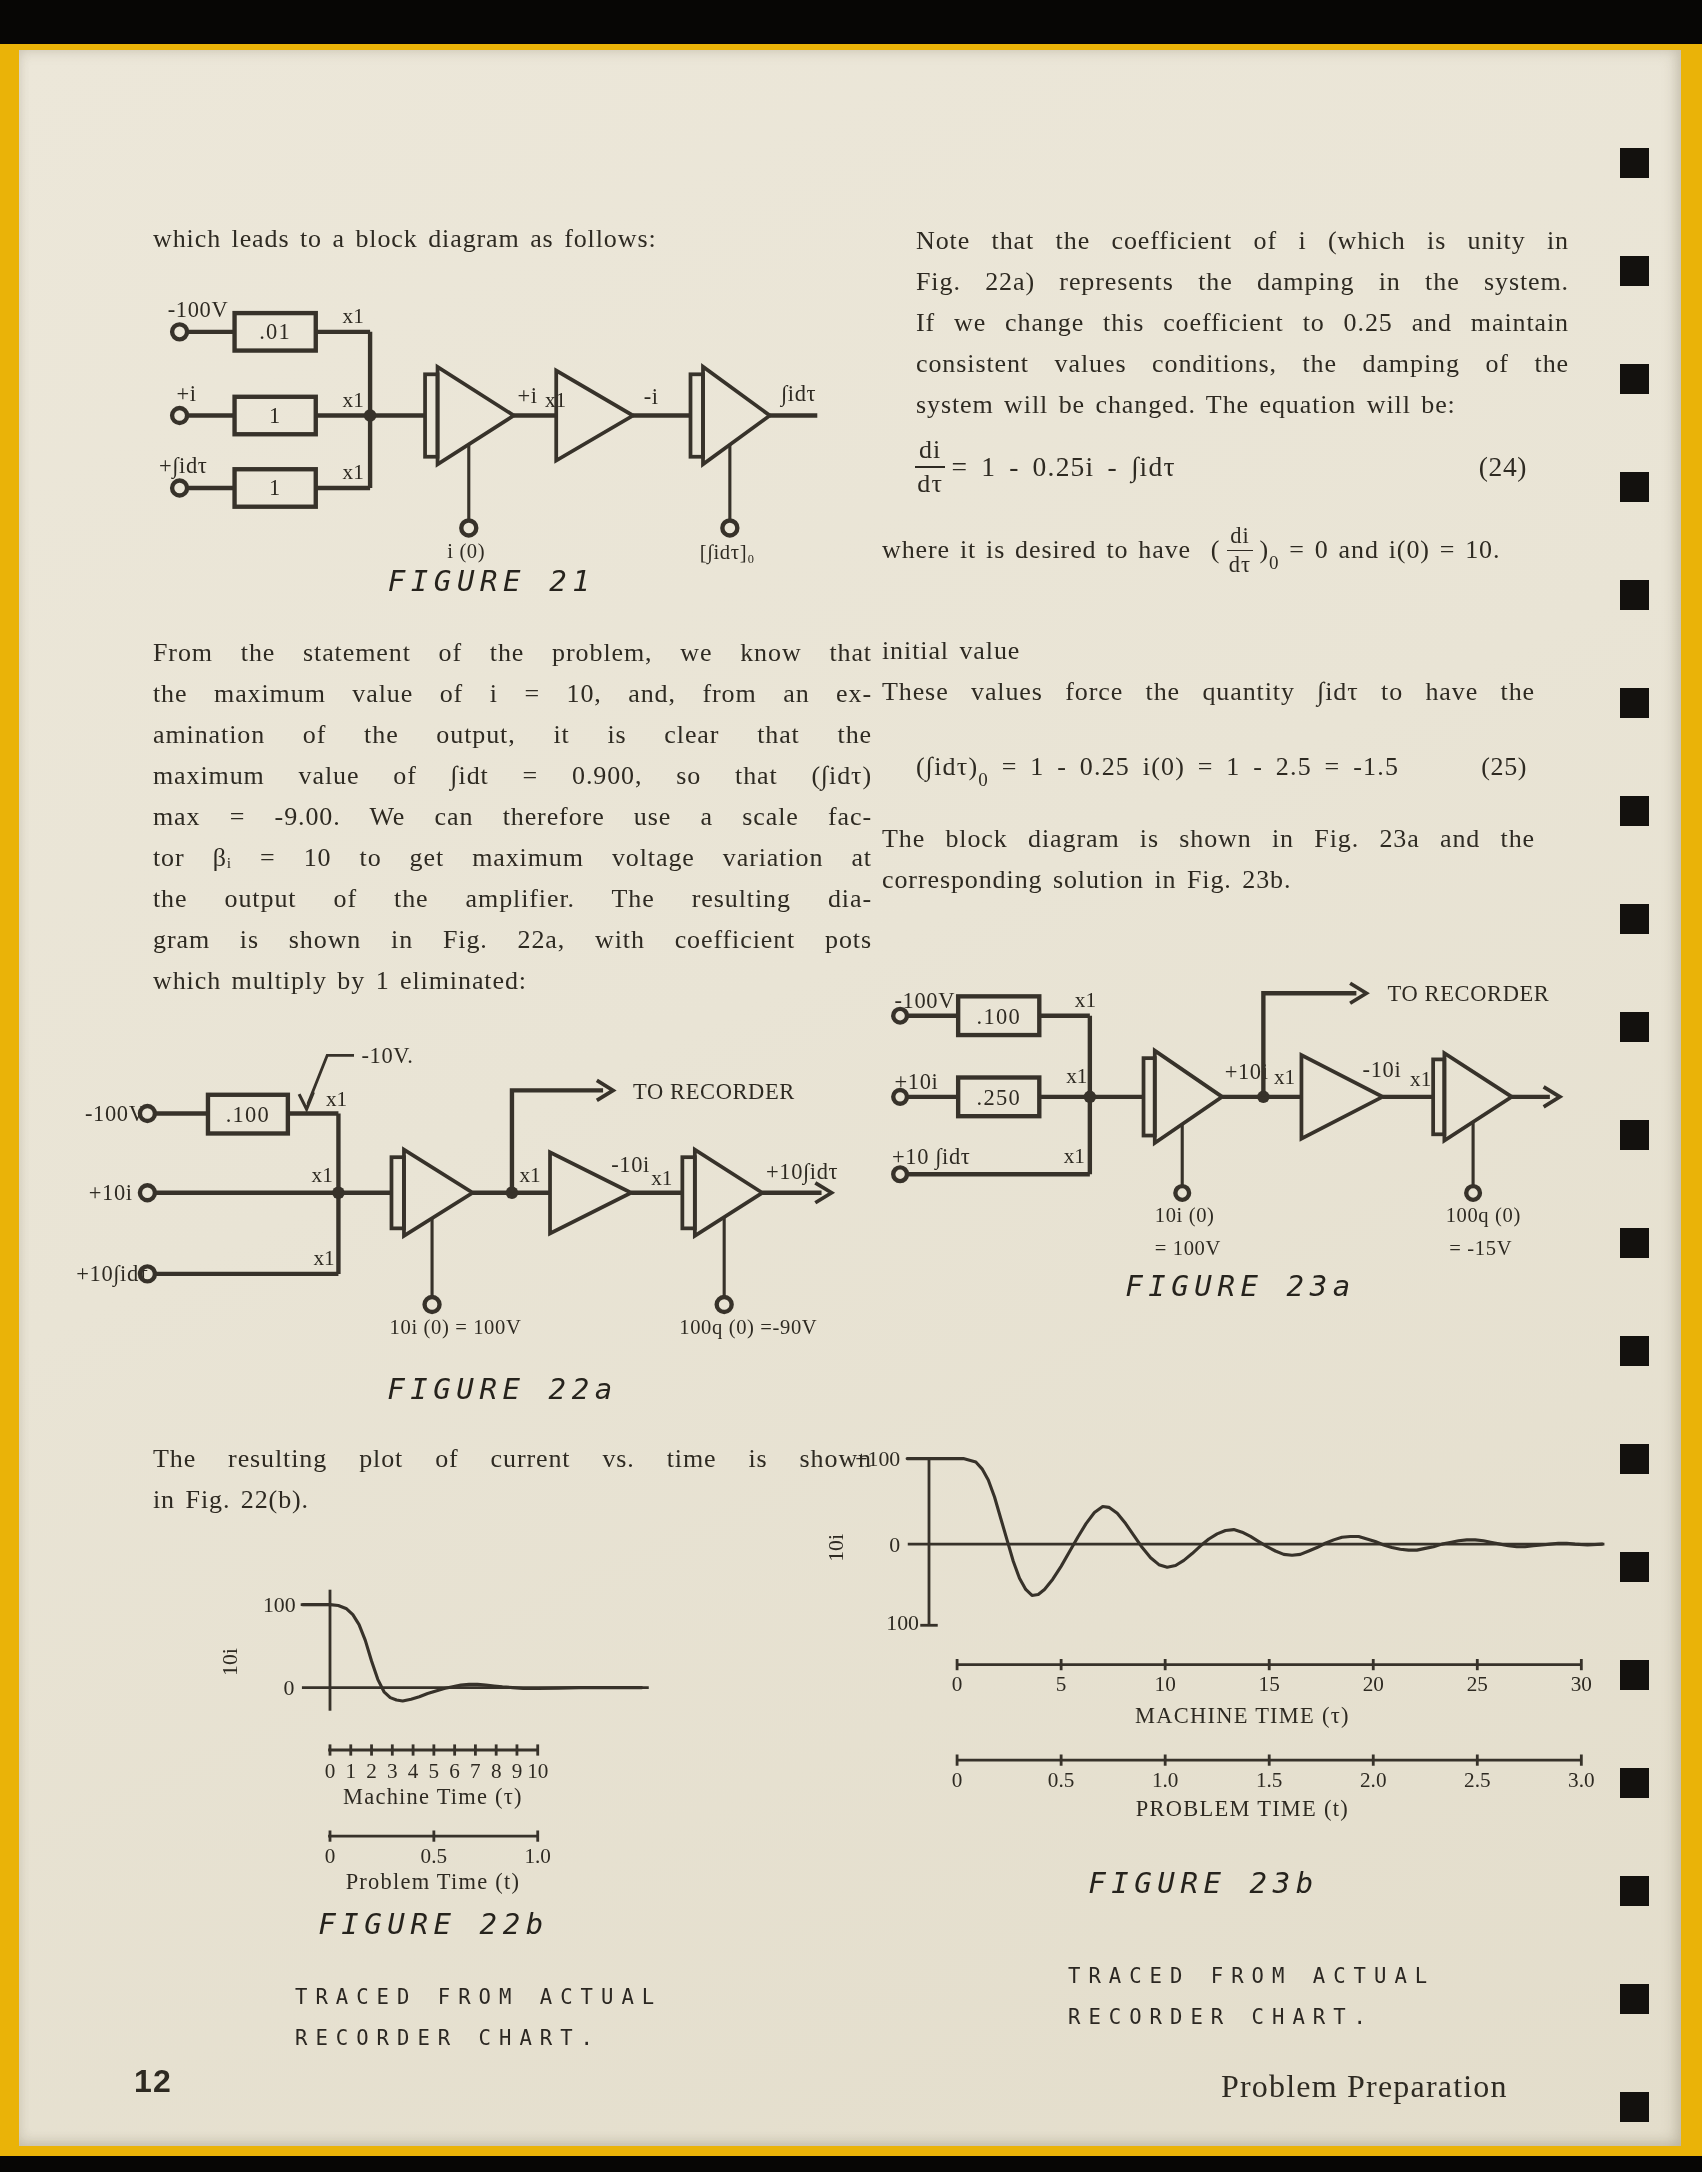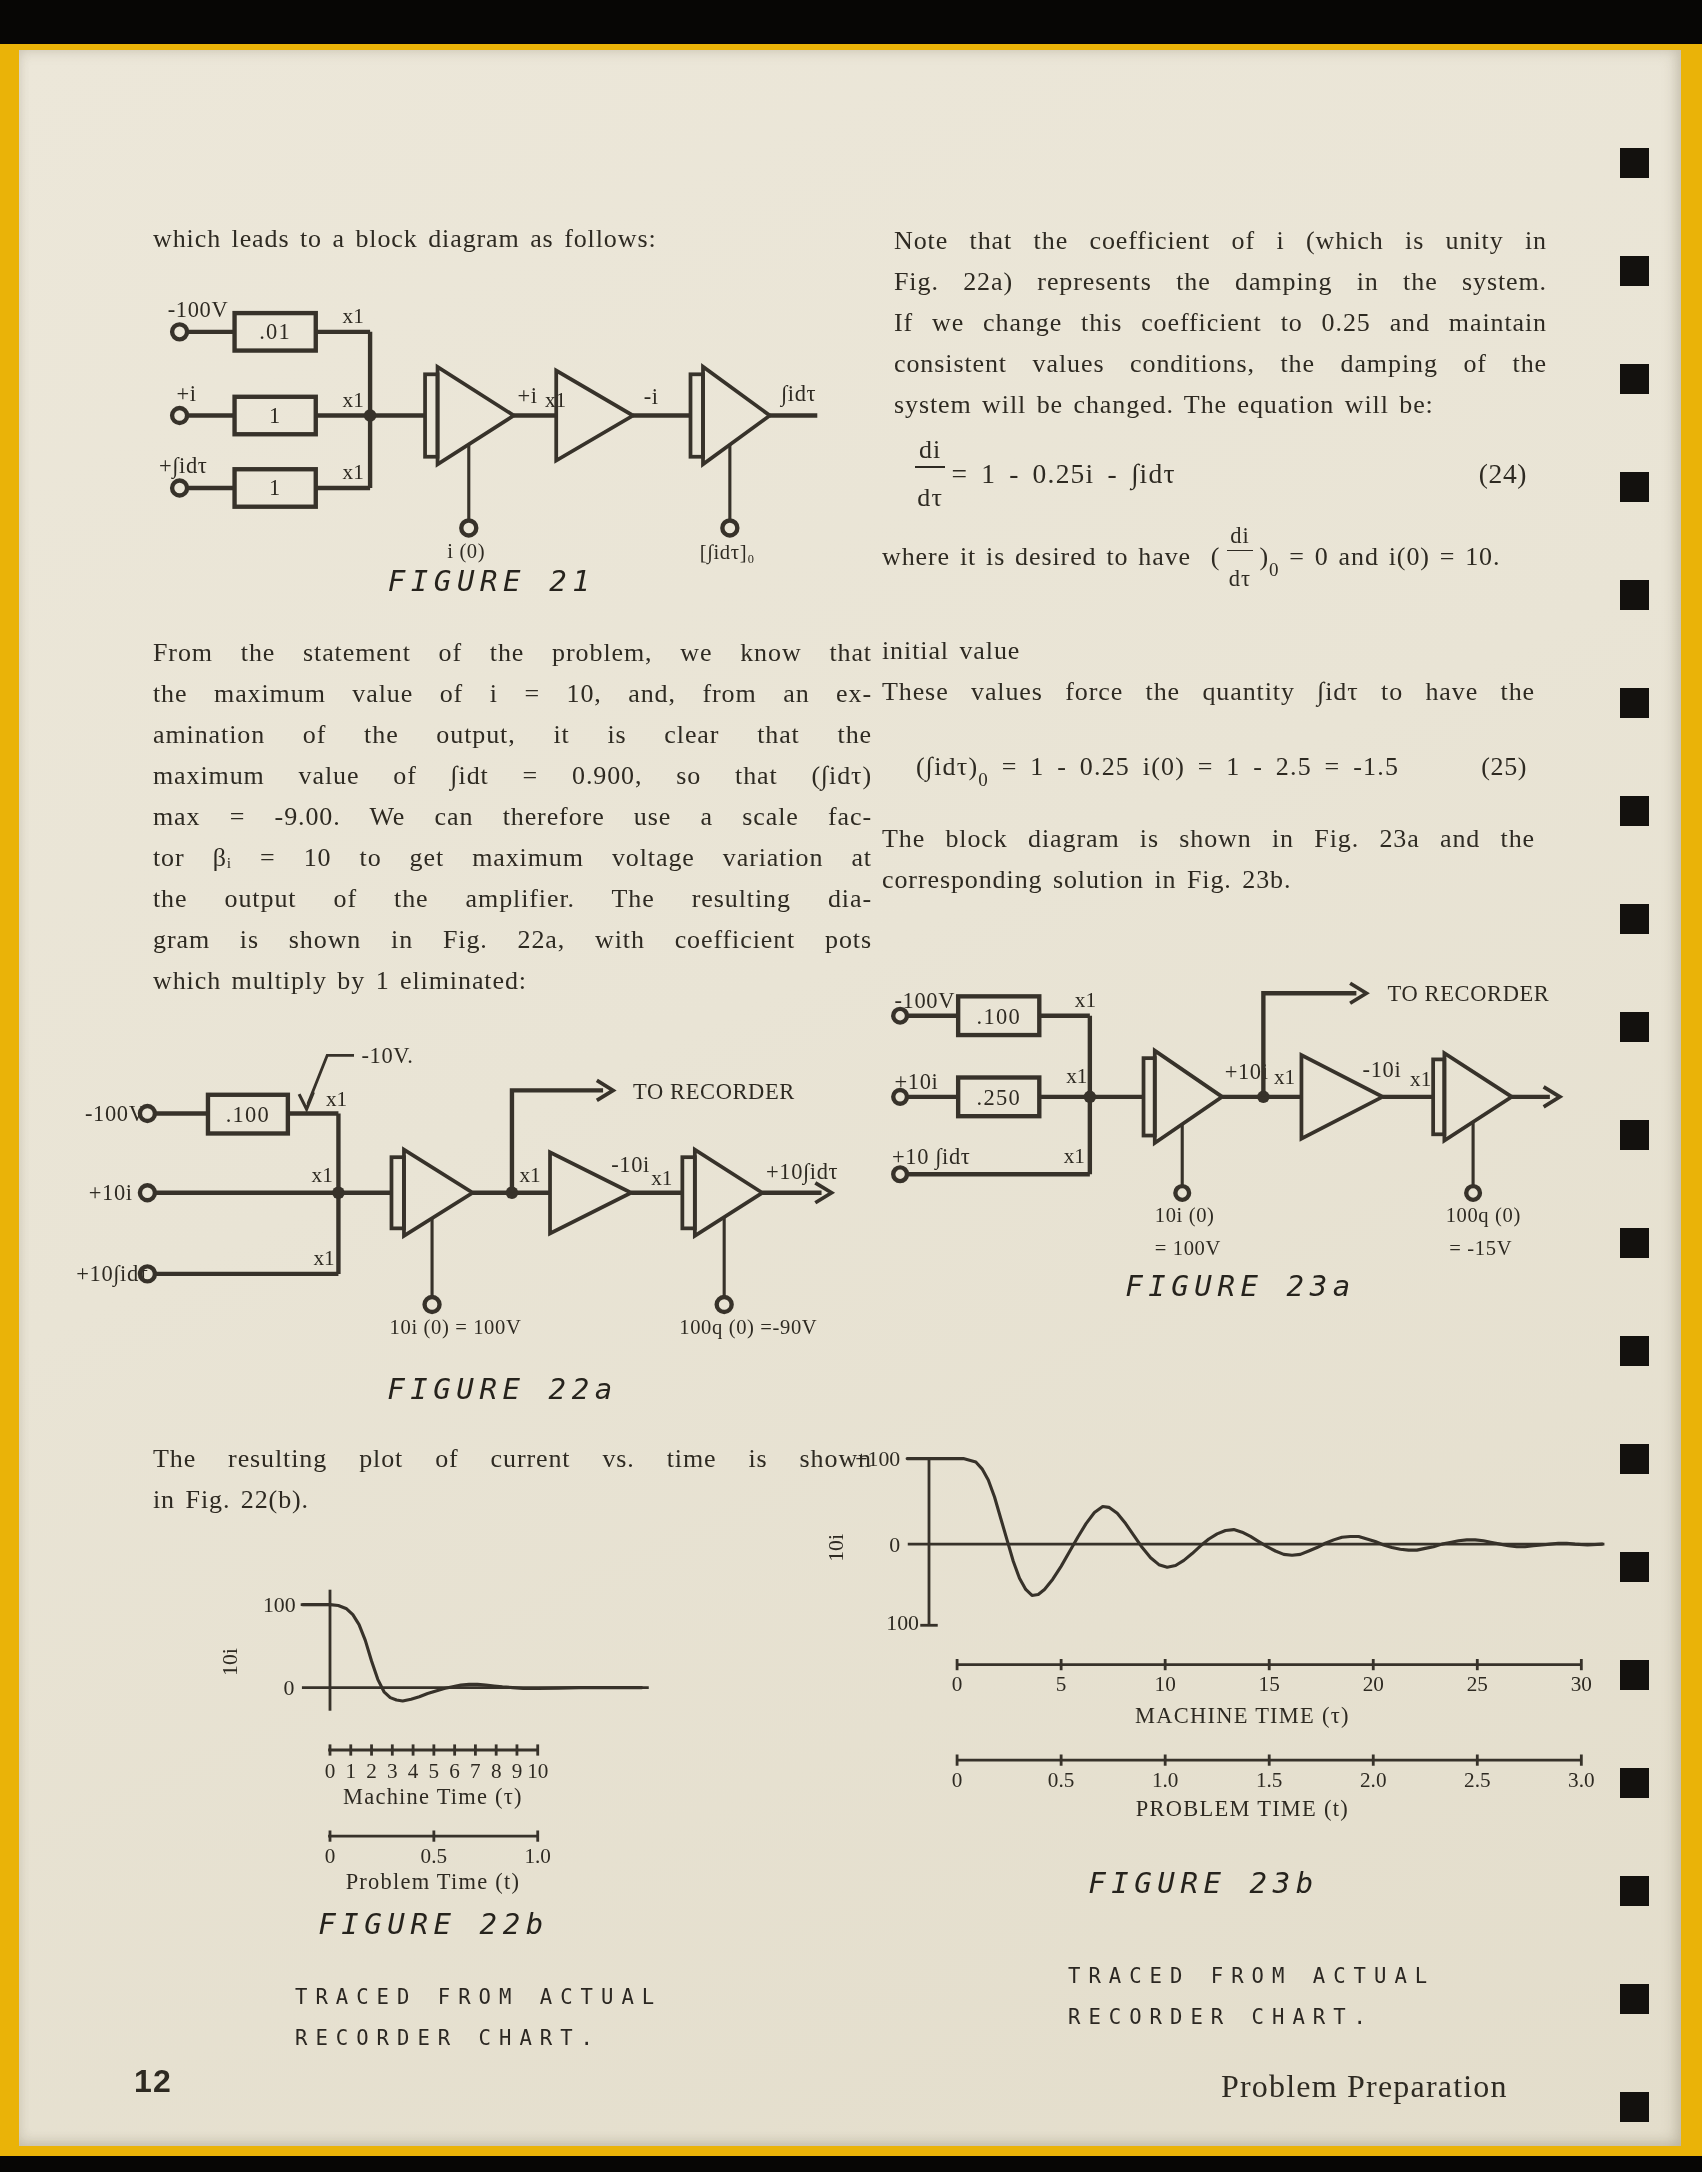--- a/index.html
+++ b/index.html
@@ -19,21 +19,21 @@
           letter-spacing:5.6px;text-align:center;color:#26231d;white-space:nowrap;}
   .traced{font-family:"DejaVu Sans Mono",monospace;font-size:20.6px;letter-spacing:8px;
           line-height:41px;color:#2b2722;white-space:nowrap;}
   .pageno{font-family:"Liberation Sans",sans-serif;font-weight:bold;font-size:32px;letter-spacing:1.2px;}
   .footer{font-size:32px;letter-spacing:1.2px;white-space:nowrap;}
   .equation{display:flex;align-items:center;font-size:27.5px;letter-spacing:1.2px;word-spacing:5px;}
   .eqtag{margin-left:auto;letter-spacing:0.6px;}
   .frac{display:inline-flex;flex-direction:column;align-items:center;line-height:1.05;
         font-size:26px;margin:0 6.2px;}
   .frac .num{border-bottom:2.5px solid #2e2a22;padding:0 3.7px 2.5px 3.7px;}
-  .frac .den{padding-top:16px;}
+  .frac .den{padding-top:2px;}
   .frac.small{font-size:22.5px;}
   .frac.small .num{border-bottom-width:1.9px;}
   .inline-eq{display:flex;align-items:center;font-size:26px;letter-spacing:0.9px;word-spacing:2.5px;}
   .inline-eq .pre,.inline-eq .post{white-space:pre;}
   .subzero{font-size:19px;transform:translateY(12.5px);}
   
   svg{position:absolute;overflow:visible;}
   svg text{font-family:"Liberation Serif",serif;fill:#2e2a22;}
   .wire{stroke:#37322a;stroke-width:7;fill:none;}
   .axisln{stroke:#37322a;stroke-width:4.5;fill:none;}
@@ -249,21 +249,21 @@
     <text class="atitle" x="394" y="526">Problem Time (t)</text>
   </svg>
   <div class="abs figcap" style="left:293px;top:1863px;width:281px;">FIGURE 22b</div>
   <div class="abs traced" style="left:295px;top:1933px;">
       <div class="tline">TRACED FROM ACTUAL</div>
       <div class="tline last">RECORDER CHART.</div>
     </div>
 
   <div class="abs pageno" style="left:134px;top:2019px;">12</div>
 
-  <div class="abs body-text para" style="left:894px;top:176px;width:653px;">
+  <div class="abs body-text para" style="left:916px;top:176px;width:653px;">
       <div class="tline">Note that the coefficient of i (which is unity in</div>
       <div class="tline">Fig. 22a) represents the damping in the system.</div>
       <div class="tline">If we change this coefficient to 0.25 and maintain</div>
       <div class="tline">consistent values conditions, the damping of the</div>
       <div class="tline last">system will be changed.  The equation will be:</div>
     </div>
 
   <div class="abs equation" style="left:909px;top:392px;width:618px;">
     <span class="frac">
         <span class="num">di</span>

